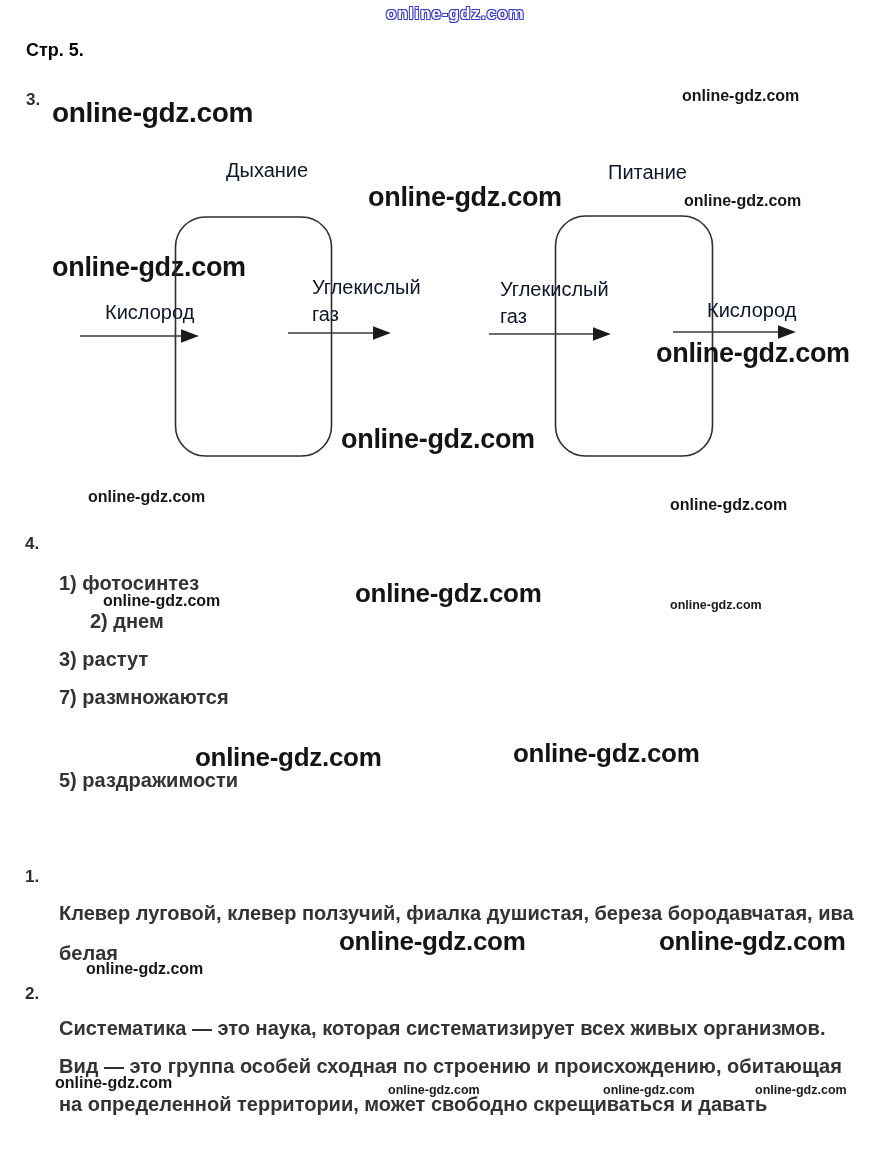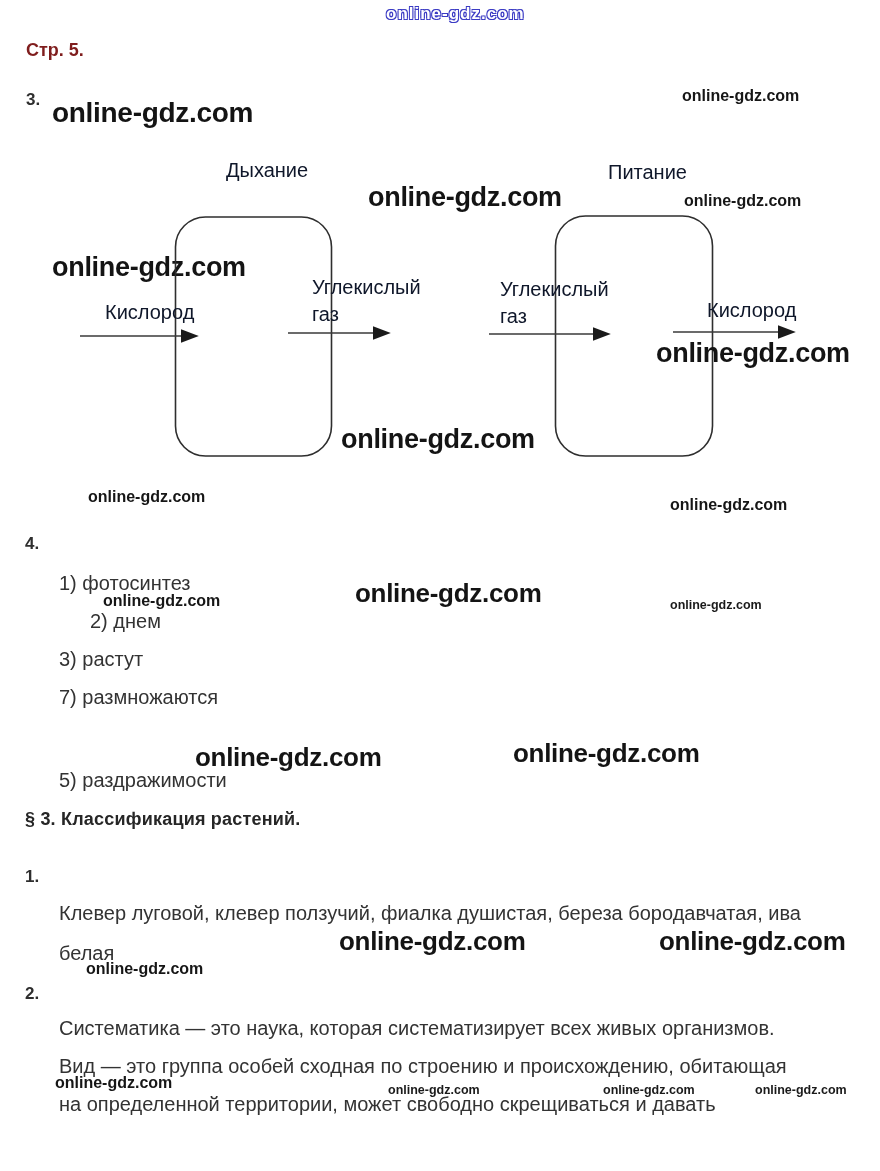--- a/index.html
+++ b/index.html
@@ -7,24 +7,24 @@
   body { font-family: "Liberation Sans", sans-serif; }
   .page {
     position: relative;
     width: 880px;
     height: 1171px;
     background: #ffffff;
     overflow: hidden;
   }
   .abs { position: absolute; white-space: nowrap; padding-left: 8px; }
 
-  .page-label   { font-size: 18px; font-weight: 700; color: #7f1d1d; }
+  .page-label   { font-size: 18px; font-weight: 700; color: #000000; }
   .task-number  { font-size: 17px; font-weight: 700; color: #2e2e2e; }
   .heading      { font-size: 18px; font-weight: 700; color: #262626; letter-spacing: 0.2px; }
-  .body-text    { font-size: 20px; font-weight: 400; color: #333333; }
+  .body-text    { font-size: 20px; font-weight: 700; color: #333333; }
   .diagram-label{ font-size: 20px; font-weight: 400; color: #0f172a; }
 
   .wm-big  { font-size: 27px; font-weight: 600; color: #141414; letter-spacing: -0.3px; }
   .wm-bold { font-size: 16px; font-weight: 700; color: #161616; }
   .wm-tiny { font-size: 12.5px; font-weight: 700; color: #1a1a1a; }
   .wm-outline {
     font-size: 17px; font-weight: 700; letter-spacing: 1px;
     color: #ffffff;
     text-shadow: -1px -1px 0 #3b3bc4, 1px -1px 0 #3b3bc4,
                  -1px  1px 0 #3b3bc4, 1px  1px 0 #3b3bc4;
@@ -81,21 +81,20 @@
   <div class="abs wm-bold" style="left:95px; top:592px;">online-gdz.com</div>
   <div class="abs wm-big" style="left:347px; top:578px; font-size:26px;">online-gdz.com</div>
   <div class="abs wm-tiny" style="left:662px; top:598px;">online-gdz.com</div>
   <div class="abs body-text" style="left:51px; top:610px;margin-left:31px;">2) днем</div>
   <div class="abs body-text" style="left:51px; top:648px;">3) растут</div>
   <div class="abs body-text" style="left:51px; top:686px;">7) размножаются</div>
   <div class="abs body-text" style="left:51px; top:722px;margin-top:47px;">5) раздражимости</div>
   <div class="abs wm-big" style="left:187px; top:742px; font-size:26px;">online-gdz.com</div>
   <div class="abs wm-big" style="left:505px; top:738px; font-size:26px;">online-gdz.com</div>
 
-  <div class="abs heading" style="left:17px; top:809px;">§ 3. Классификация растений.</div>
 
   <div class="abs task-number" style="left:17px; top:867px;">1.</div>
   <div class="abs body-text" style="left:51px; top:902px;">Клевер луговой, клевер ползучий, фиалка душистая, береза бородавчатая, ива</div>
   <div class="abs wm-big" style="left:331px; top:926px; font-size:26px;">online-gdz.com</div>
   <div class="abs wm-big" style="left:651px; top:926px; font-size:26px;">online-gdz.com</div>
   <div class="abs body-text" style="left:51px; top:942px;">белая</div>
   <div class="abs wm-bold" style="left:78px; top:960px;">online-gdz.com</div>
 
   <div class="abs task-number" style="left:17px; top:984px;">2.</div>
   <div class="abs body-text" style="left:51px; top:1055px;">Вид — это группа особей сходная по строению и происхождению, обитающая</div>

